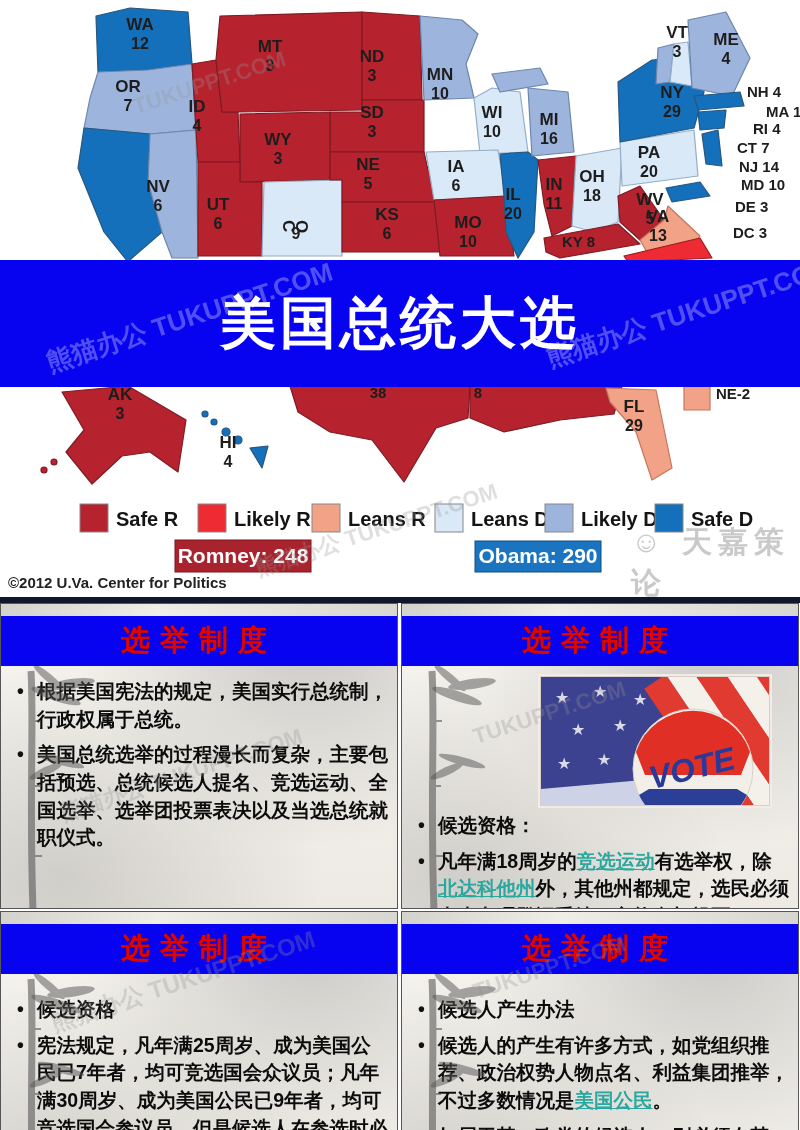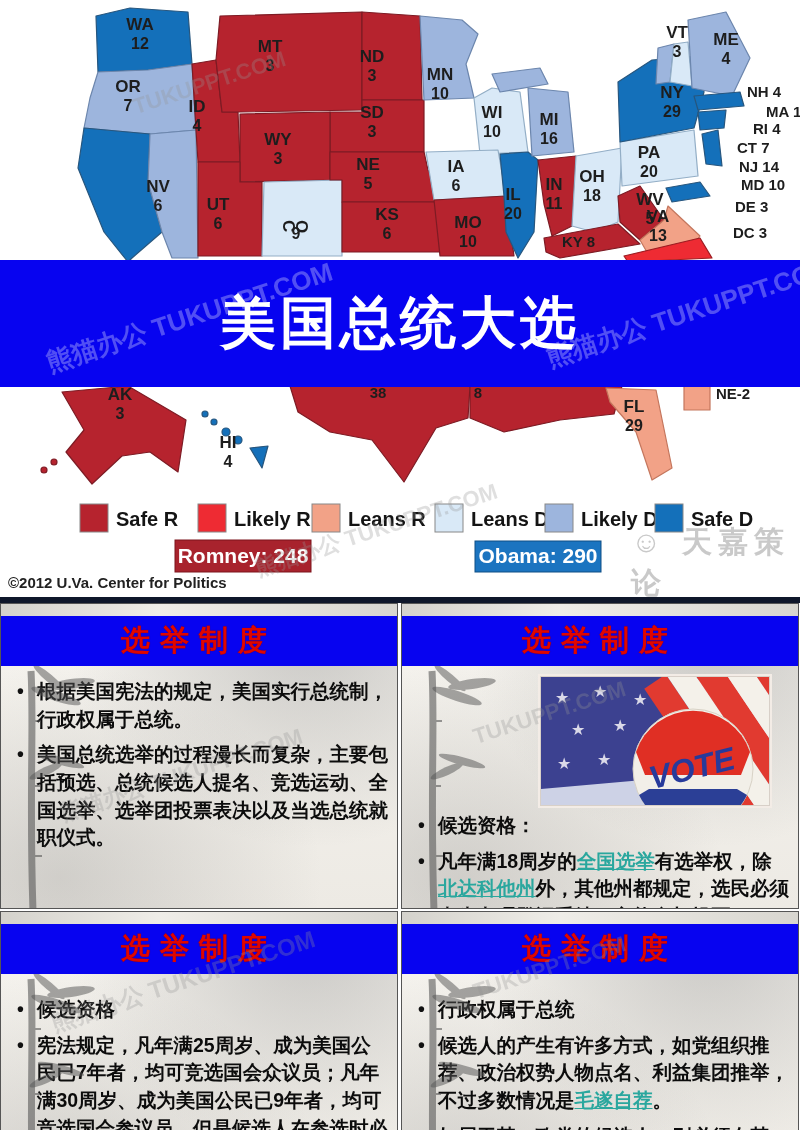--- a/index.html
+++ b/index.html
@@ -263,21 +263,21 @@
               </g>
               <g>
                 <circle cx="152" cy="92" r="60" fill="#f2efe8" stroke="#d8d2c6"></circle>
                 <path d="M95,75 A60,60 0 0 1 209,75 L200,98 L104,98 Z" fill="#e02f24"></path>
                 <path d="M98,118 A60,60 0 0 0 206,118 L196,112 L108,112 Z" fill="#2b3f96"></path>
                 <text x="152" y="102" text-anchor="middle" fill="#273a9b" font-size="32" font-weight="bold" font-style="italic" transform="rotate(-14 152 96)">VOTE</text>
               </g>
             </svg></div>
           <ul class="bullets">
             <li><span>候选资格：</span></li>
-            <li><span>凡年满18周岁的</span><span class="link">全国选举</span><span>有选举权，除</span><span class="link">北达科他州</span><span>外，其他州都规定，选民必须事先办理登记手续，方能参加投票。</span></li>
+            <li><span>凡年满18周岁的</span><span class="link">竞选运动</span><span>有选举权，除</span><span class="link">北达科他州</span><span>外，其他州都规定，选民必须事先办理登记手续，方能参加投票。</span></li>
           </ul>
         </div>
       </div>
       <div class="slide">
         <div class="slide-topstrip"></div>
         <div class="slide-header">
           <span class="slide-title">选举制度</span>
         </div>
         <div class="slide-body" style="padding-top: 18px;">
           <svg class="bamboo" width="120" height="250" viewBox="0 0 120 250">
@@ -312,22 +312,22 @@
             </g>
             <g fill="#555" opacity="0.5">
               <ellipse cx="55" cy="30" rx="26" ry="5" transform="rotate(18 55 30)"></ellipse>
               <ellipse cx="70" cy="18" rx="24" ry="5" transform="rotate(-8 70 18)"></ellipse>
               <ellipse cx="48" cy="12" rx="20" ry="4" transform="rotate(40 48 12)"></ellipse>
               <ellipse cx="60" cy="95" rx="24" ry="4" transform="rotate(15 60 95)"></ellipse>
               <ellipse cx="45" cy="105" rx="18" ry="4" transform="rotate(-25 45 105)"></ellipse>
             </g>
           </svg>
           <ul class="bullets">
-            <li><span>行政权属于总统</span></li>
-            <li><span>候选人的产生有许多方式，如党组织推荐、政治权势人物点名、利益集团推举，不过多数情况是</span><span class="link">毛遂自荐</span><span>。</span></li>
+            <li><span>候选人产生办法</span></li>
+            <li><span>候选人的产生有许多方式，如党组织推荐、政治权势人物点名、利益集团推举，不过多数情况是</span><span class="link">美国公民</span><span>。</span></li>
             <li><span>如属于某一政党的候选人，则必须在某一党内的预选中击败党内其他对手，方赢得该党提名。</span></li>
           </ul>
         </div>
       </div>
     </div>
 
   <span class="wm wm-grey" style="left:130px;top:70px;font-size:22px;">TUKUPPT.COM</span>
   <span class="wm wm-white" style="left:40px;top:300px;font-size:26px;">熊猫办公 TUKUPPT.COM</span>
   <span class="wm wm-white" style="left:540px;top:295px;font-size:26px;">熊猫办公 TUKUPPT.COM</span>
   <span class="wm wm-grey" style="left:250px;top:515px;font-size:22px;">熊猫办公 TUKUPPT.COM</span>

